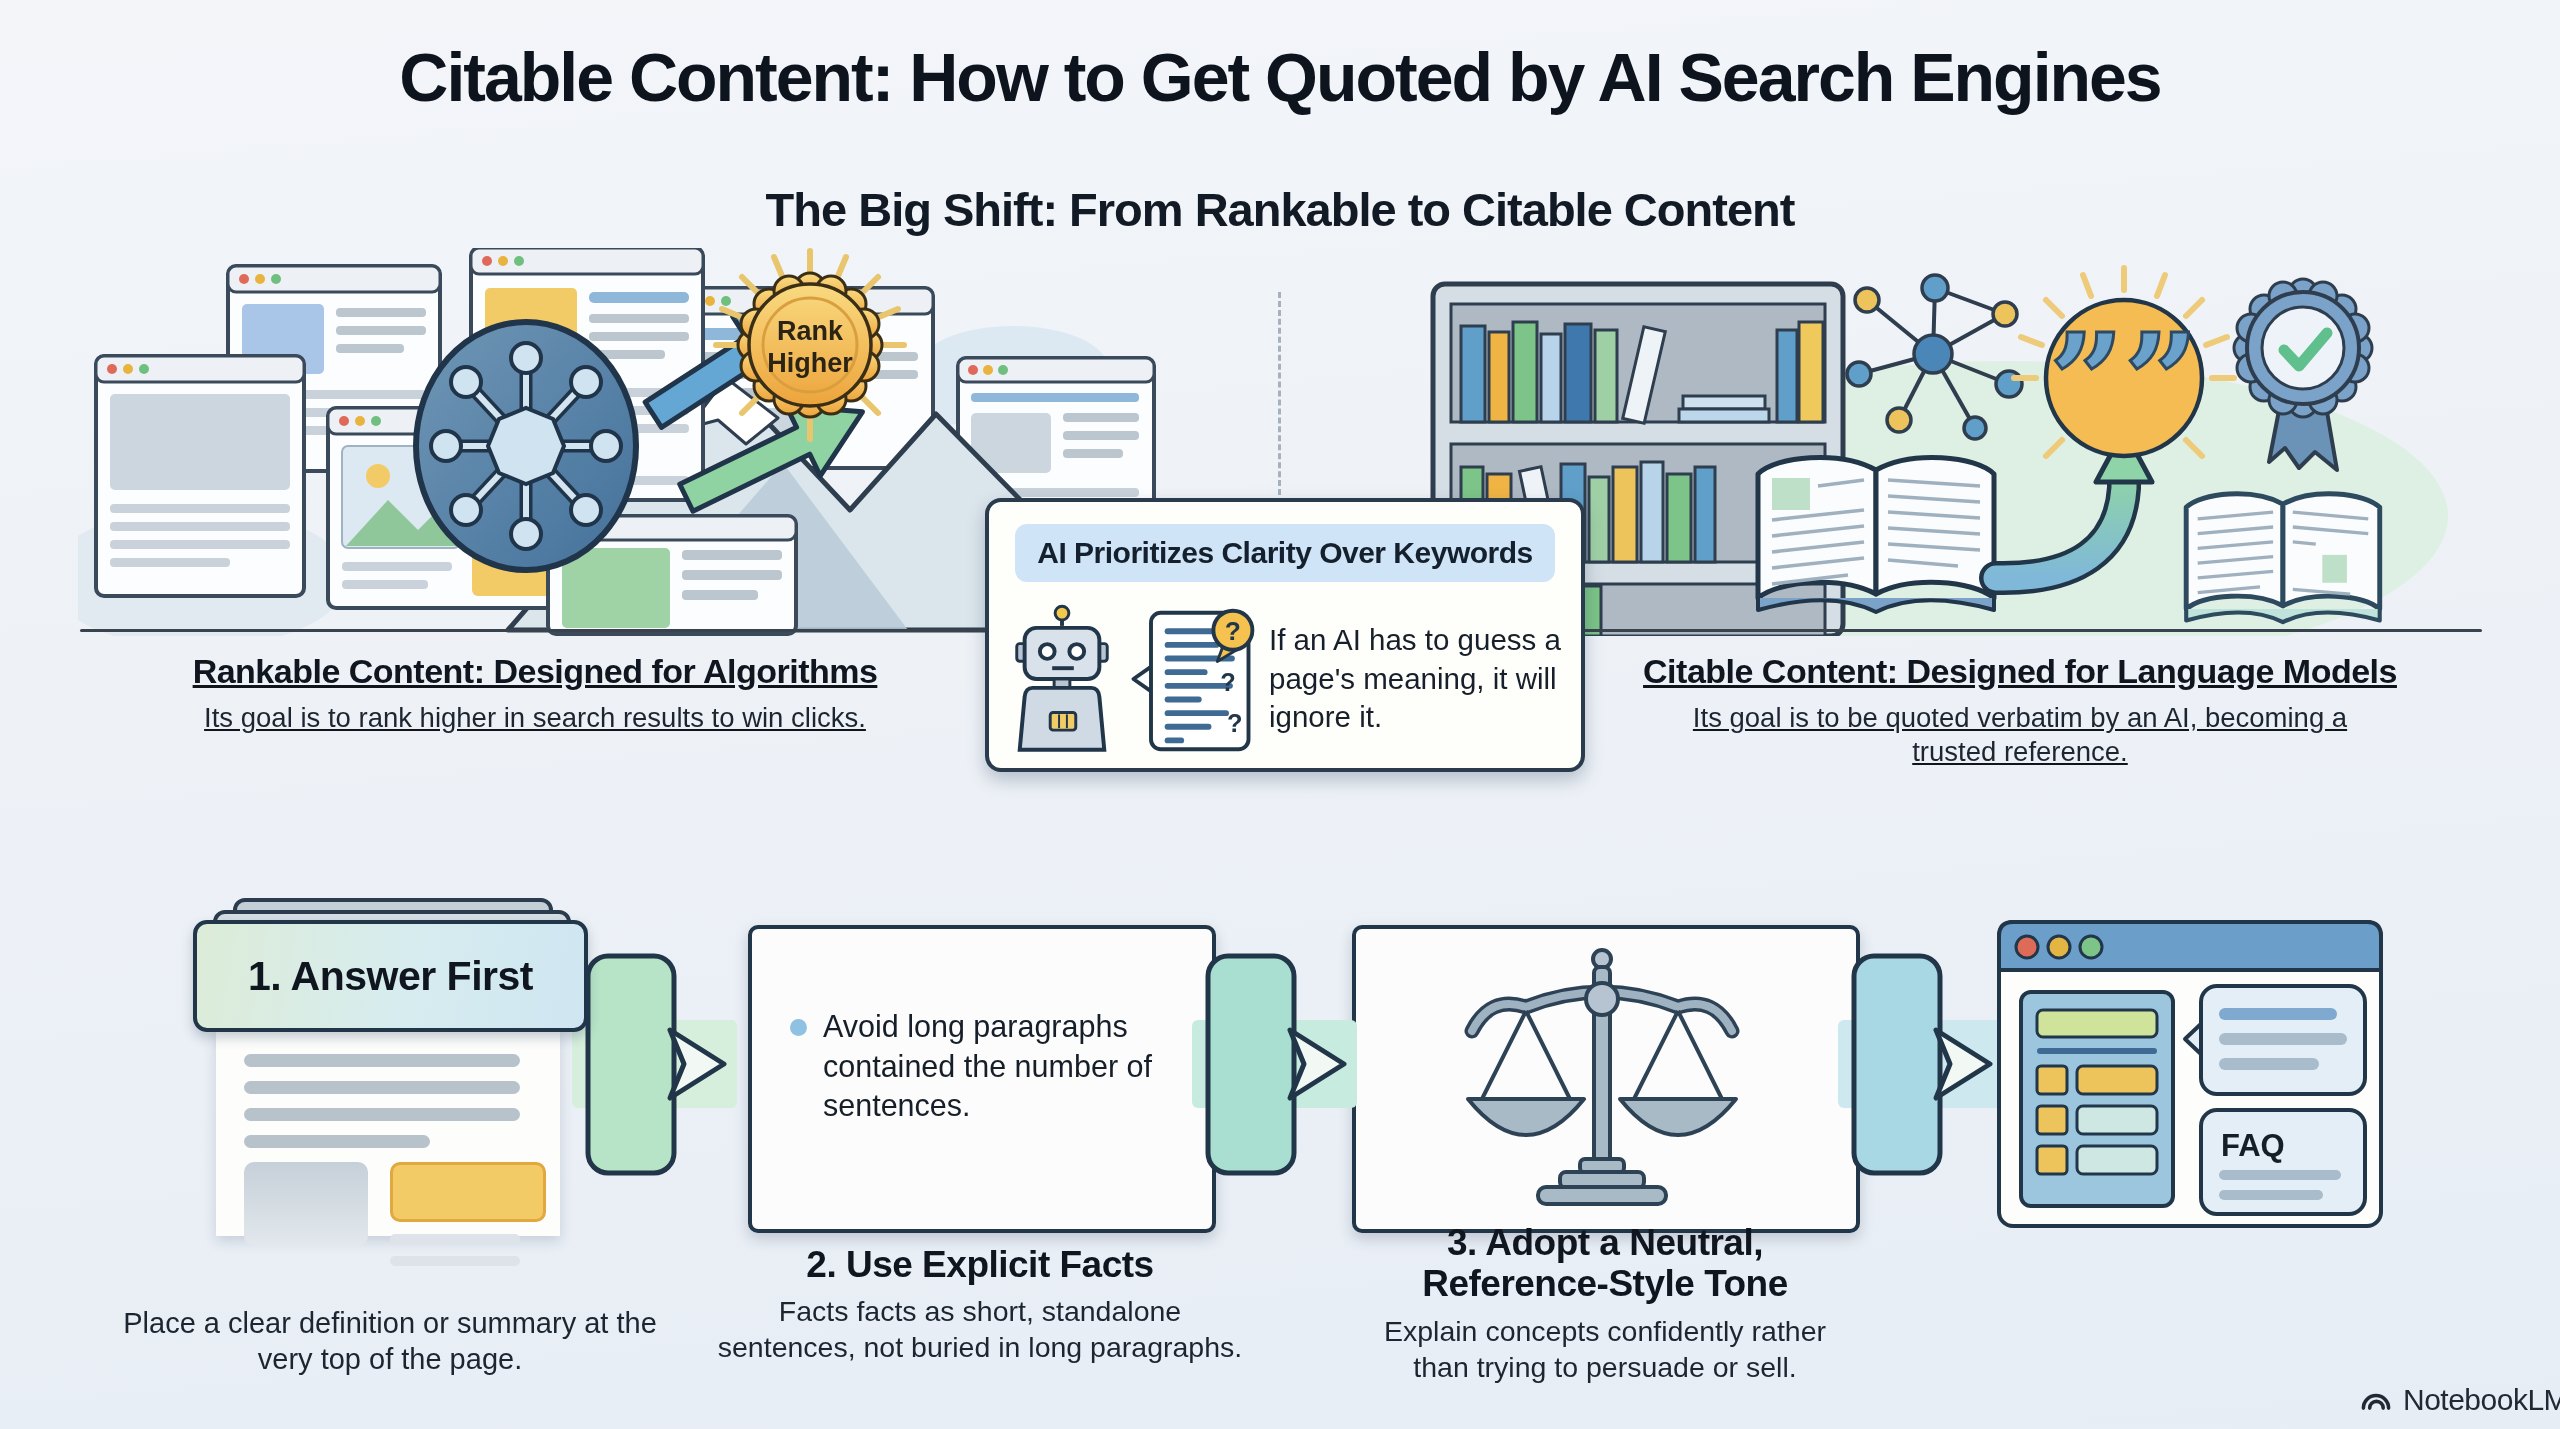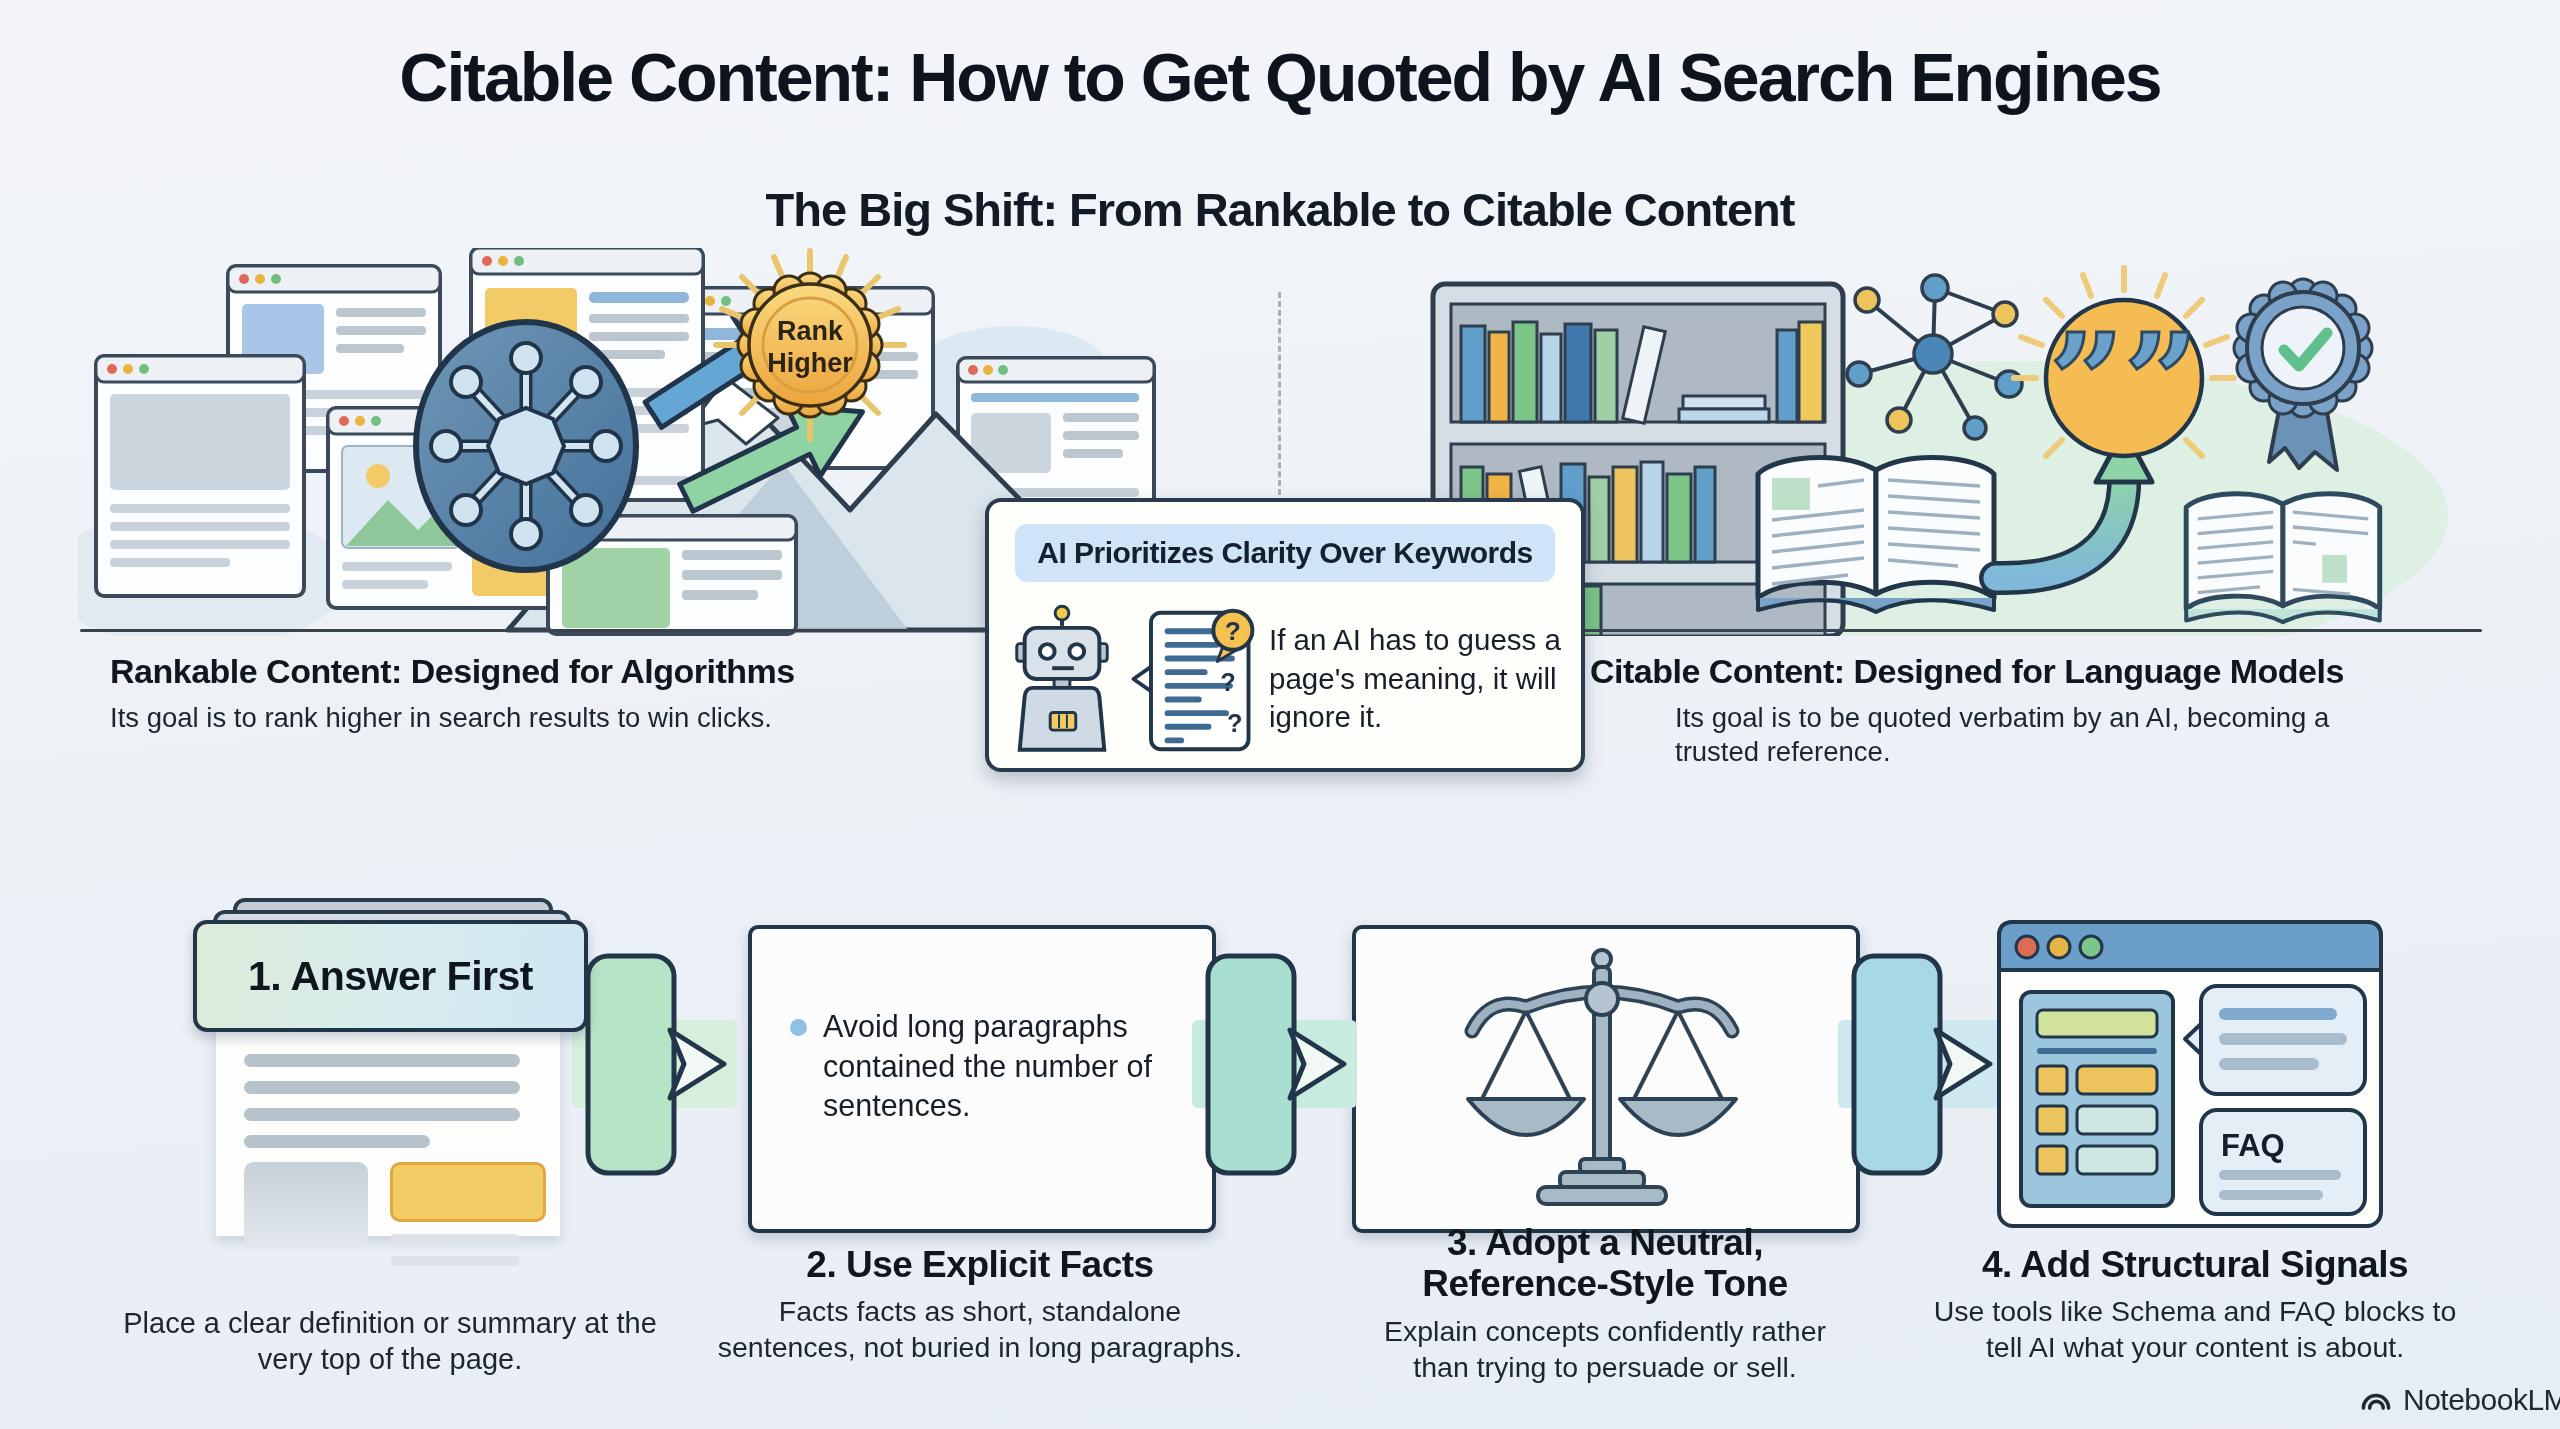--- a/index.html
+++ b/index.html
@@ -11,21 +11,21 @@
   .abs{position:absolute;}
   h1,h2,h3,p{margin:0;}
   #page-title{top:38px;left:0;width:2560px;text-align:center;font-size:68px;font-weight:700;letter-spacing:-2px;color:#0e141d;}
   #bigshift-heading{top:182px;left:0;width:2560px;text-align:center;font-size:47px;font-weight:700;letter-spacing:-1px;color:#121a26;}
   #anatomy-heading{top:822px;left:0;width:2560px;text-align:center;font-size:47px;font-weight:700;letter-spacing:-1px;color:#121a26;}
   .scene{top:248px;height:388px;}
   #scene-left{left:78px;width:1102px;}
   #scene-right{left:1388px;width:1094px;}
   #ground-line{top:629px;left:80px;width:2402px;height:3px;background:#39434e;border-radius:2px;}
   #center-divider{top:292px;left:1278px;height:212px;width:0;border-left:3px dashed #a6b1bd;}
-  .scene-caption{text-align:left;}
+  .scene-caption{text-align:center;text-decoration:underline;}
   .scene-caption h3{font-size:34px;font-weight:700;color:#10161f;letter-spacing:-0.5px;}
   .scene-caption p{font-size:27.5px;font-weight:500;color:#1d2530;margin-top:10px;line-height:1.25;}
   #caption-rankable{top:652px;left:110px;width:850px;}
   #caption-citable{top:652px;left:1590px;width:860px;}
   #caption-citable p{width:690px;margin-left:auto;margin-right:auto;}
   
   #callout{top:498px;left:985px;width:592px;height:266px;background:#fefefb;border:4px solid #2a3b4e;border-radius:16px;
     box-shadow:0 8px 18px rgba(40,60,85,.28);z-index:6;}
   #callout-pill{position:absolute;top:22px;left:26px;right:26px;height:58px;background:#cfe4f6;border-radius:12px;
     text-align:center;line-height:58px;font-size:30px;font-weight:700;color:#14202e;letter-spacing:-0.5px;}
@@ -594,24 +594,20 @@
     <p>Place a clear definition or summary at the very top of the page.</p>
   </div>
   <div class="abs step-caption" id="caption-step2">
     <h3>2. Use Explicit Facts</h3>
     <p>Facts facts as short, standalone sentences, not buried in long paragraphs.</p>
   </div>
   <div class="abs step-caption" id="caption-step3">
     <h3>3. Adopt a Neutral, Reference-Style Tone</h3>
     <p>Explain concepts confidently rather than trying to persuade or sell.</p>
   </div>
-  <div class="abs step-caption" id="caption-step4">
-    <h3>4. Add Structural Signals</h3>
-    <p>Use tools like Schema and FAQ blocks to tell AI what your content is about.</p>
-  </div>
 
   <div class="abs" id="watermark">
     <svg width="36" height="36" viewBox="0 0 40 40">
       <path d="M6,29 A14,14 0 1 1 34,29" fill="none" stroke="#212a34" stroke-width="4" stroke-linecap="round"></path>
       <path d="M13,29 A7.5,7.5 0 1 1 28,29" fill="none" stroke="#212a34" stroke-width="4" stroke-linecap="round"></path>
     </svg>
     <span>NotebookLM</span>
   </div>
 
 </div>

